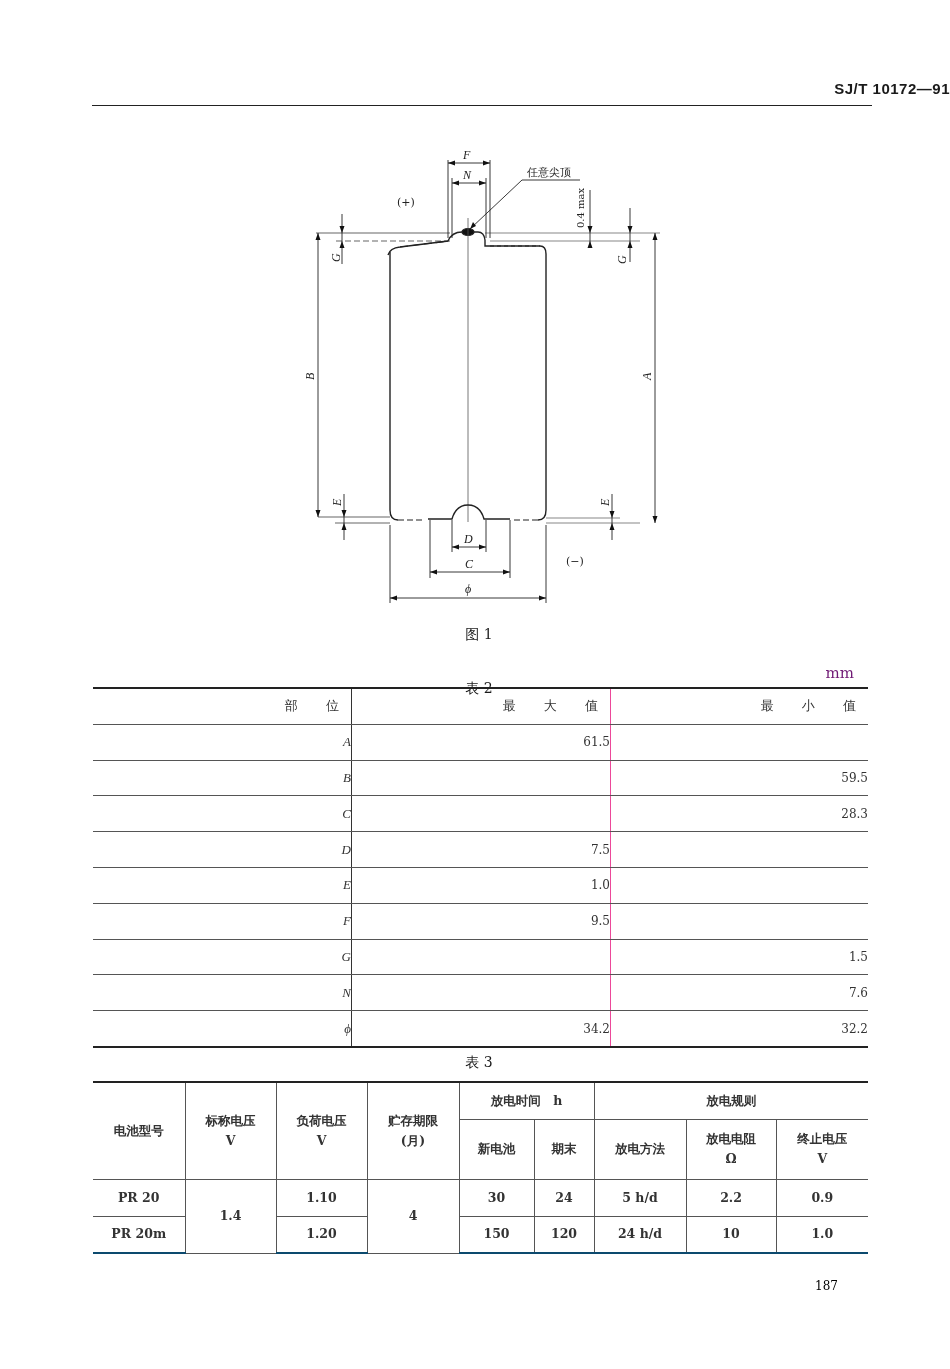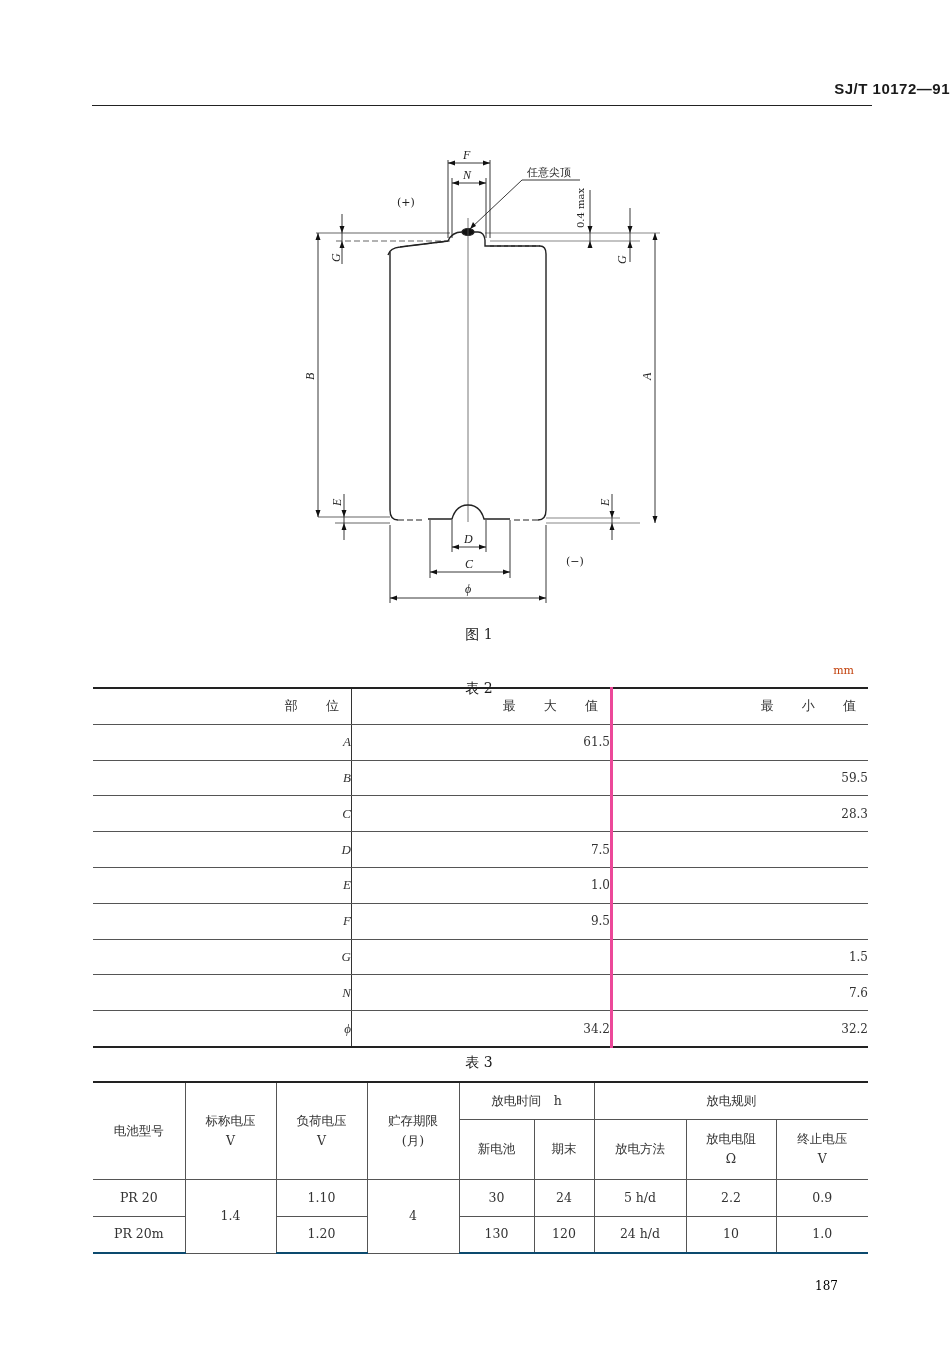--- a/index.html
+++ b/index.html
@@ -3,32 +3,32 @@
   <meta charset="utf-8">
   <style>
     html, body { margin: 0; padding: 0; background: #ffffff; }
     body { width: 950px; height: 1369px; position: relative; overflow: hidden;
            font-family: "DejaVu Serif", "Liberation Serif", serif; color: #1a1a1a; }
     .header-title { position: absolute; left: 0; width: 950px; top: 80px; text-align: right;
                     font-family: "Liberation Sans", "DejaVu Sans", sans-serif; font-weight: bold; font-size: 15px; letter-spacing: 0.5px; }
     .header-rule { position: absolute; left: 92px; width: 780px; top: 105px; height: 0; border-top: 1.5px solid #222; }
     svg.figure { position: absolute; left: 0; top: 0; }
     .caption { position: absolute; left: 4px; width: 950px; text-align: center; font-size: 14px; }
-    .unit { position: absolute; right: 96px; top: 664px; font-size: 11px; color: #c2410c; }
+    .unit { position: absolute; right: 96px; top: 664px; font-size: 15px; color: #701a75; }
     table { border-collapse: collapse; position: absolute; font-size: 12px; color: #333; }
     table.t2 { left: 93px; top: 687px; width: 775px; }
     table.t2 td, table.t2 th { height: 34.8px; text-align: right; padding: 0; font-weight: normal; border-bottom: 1px solid #555; }
     table.t2 th { font-size: 13px; letter-spacing: 12px; }
     table.t2 tr:first-child th { border-top: 2px solid #222; }
     table.t2 tr:last-child td { border-bottom: 2px solid #222; }
     table.t2 .c1 { width: 258px; border-right: 1px solid #333; }
-    table.t2 .c2 { width: 258px; border-right: 3px solid #ec4899; }
+    table.t2 .c2 { width: 258px; border-right: 1px solid #ec4899; }
     table.t2 .sym { font-style: italic; font-family: "Liberation Serif", serif; font-size: 13px; }
     table.t3 { left: 93px; top: 1081px; width: 775px; }
-    table.t3 td, table.t3 th { text-align: center; padding: 0; font-weight: normal; border: 1px solid #555; font-size: 12.5px; line-height: 20px; }
+    table.t3 td, table.t3 th { text-align: center; padding: 0; font-weight: bold; border: 1px solid #555; font-size: 12.5px; line-height: 20px; }
     table.t3 tr:first-child th { border-top: 2px solid #222; }
     table.t3 tr:last-child td { border-bottom: 2px solid #0c4a6e; }
     table.t3 th:first-child, table.t3 td:first-child { border-left: none; }
     table.t3 th:last-child, table.t3 td:last-child { border-right: none; }
     table.t3 .h1 { height: 37px; }
     table.t3 .h2 { height: 60px; }
     table.t3 .r { height: 37px; }
     .page-number { position: absolute; left: 815px; top: 1279px; font-size: 12px; color: #000000; }
     .lbl { font-family: "Liberation Serif", serif; font-style: italic; }
   </style>
@@ -244,21 +244,21 @@
     <td rowspan="2">4</td>
     <td>30</td>
     <td>24</td>
     <td>5 h/d</td>
     <td>2.2</td>
     <td>0.9</td>
   </tr>
   <tr class="r">
     <td>PR 20m</td>
     <td>1.20</td>
-    <td>130</td>
+    <td>150</td>
     <td>120</td>
     <td>24 h/d</td>
     <td>10</td>
     <td>1.0</td>
   </tr>
 </tbody>
   </table>
 
 <div class="page-number">187</div>
 

